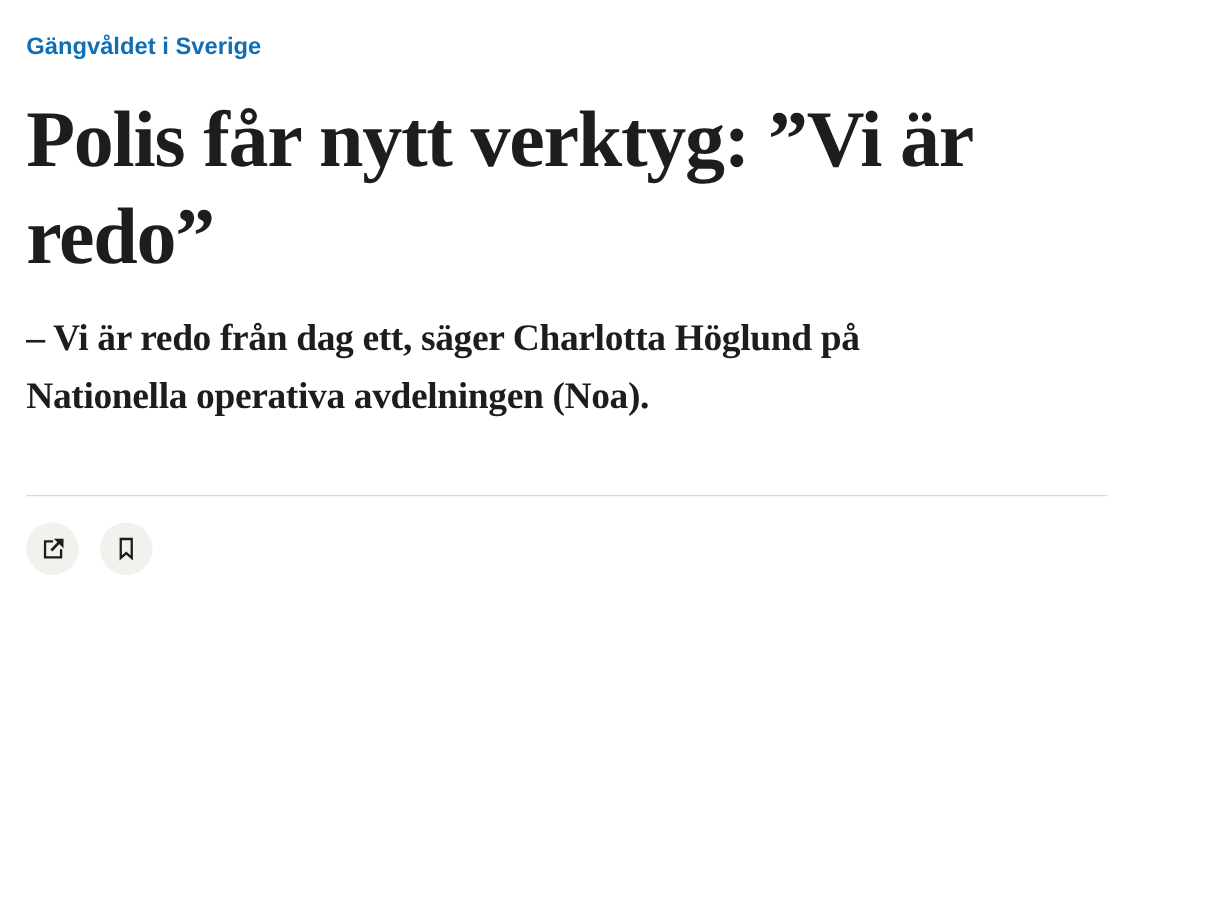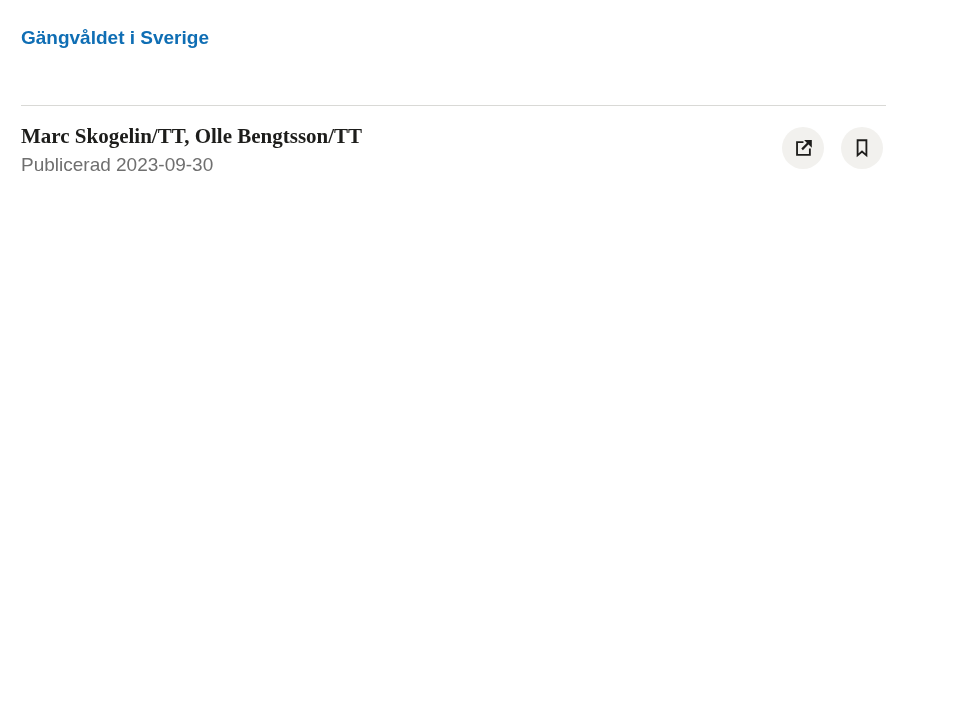--- a/index.html
+++ b/index.html
@@ -77,31 +77,31 @@
   }
   .icon-btn svg { display: block; }
 </style>
 </head>
 <body>
 
 <div class="page">
 
   <a class="tag">Gängvåldet i Sverige</a>
 
+  <h1 class="headline">Polis får nytt verktyg: ”Vi är
+redo”</h1>
 
   <div class="lead">
+    <p>– Vi är redo från dag ett, säger Charlotta Höglund på
+Nationella operativa avdelningen (Noa).</p>
   </div>
 
   <hr class="divider">
 
   <div class="meta-row">
-    <div class="meta-left">
-      <div class="byline">Marc Skogelin/TT, Olle Bengtsson/TT</div>
-      <div class="published">Publicerad 2023-09-30</div>
-    </div>
 
     <div class="actions">
       <button class="icon-btn" aria-label="Share">
         <svg width="22" height="22" viewBox="0 0 24 24">
           <path d="M19.5 12.5 V19.5 H5.5 V5.5 H12.5" fill="none" stroke="#1d1d1b" stroke-width="2"></path>
           <path d="M11 13.5 L18 6.2" fill="none" stroke="#1d1d1b" stroke-width="2.4"></path>
           <path d="M13.2 3.2 L21.6 3.2 L21.6 11.6 Z" fill="#1d1d1b"></path>
         </svg>
       </button>
       <button class="icon-btn" aria-label="Bookmark">

